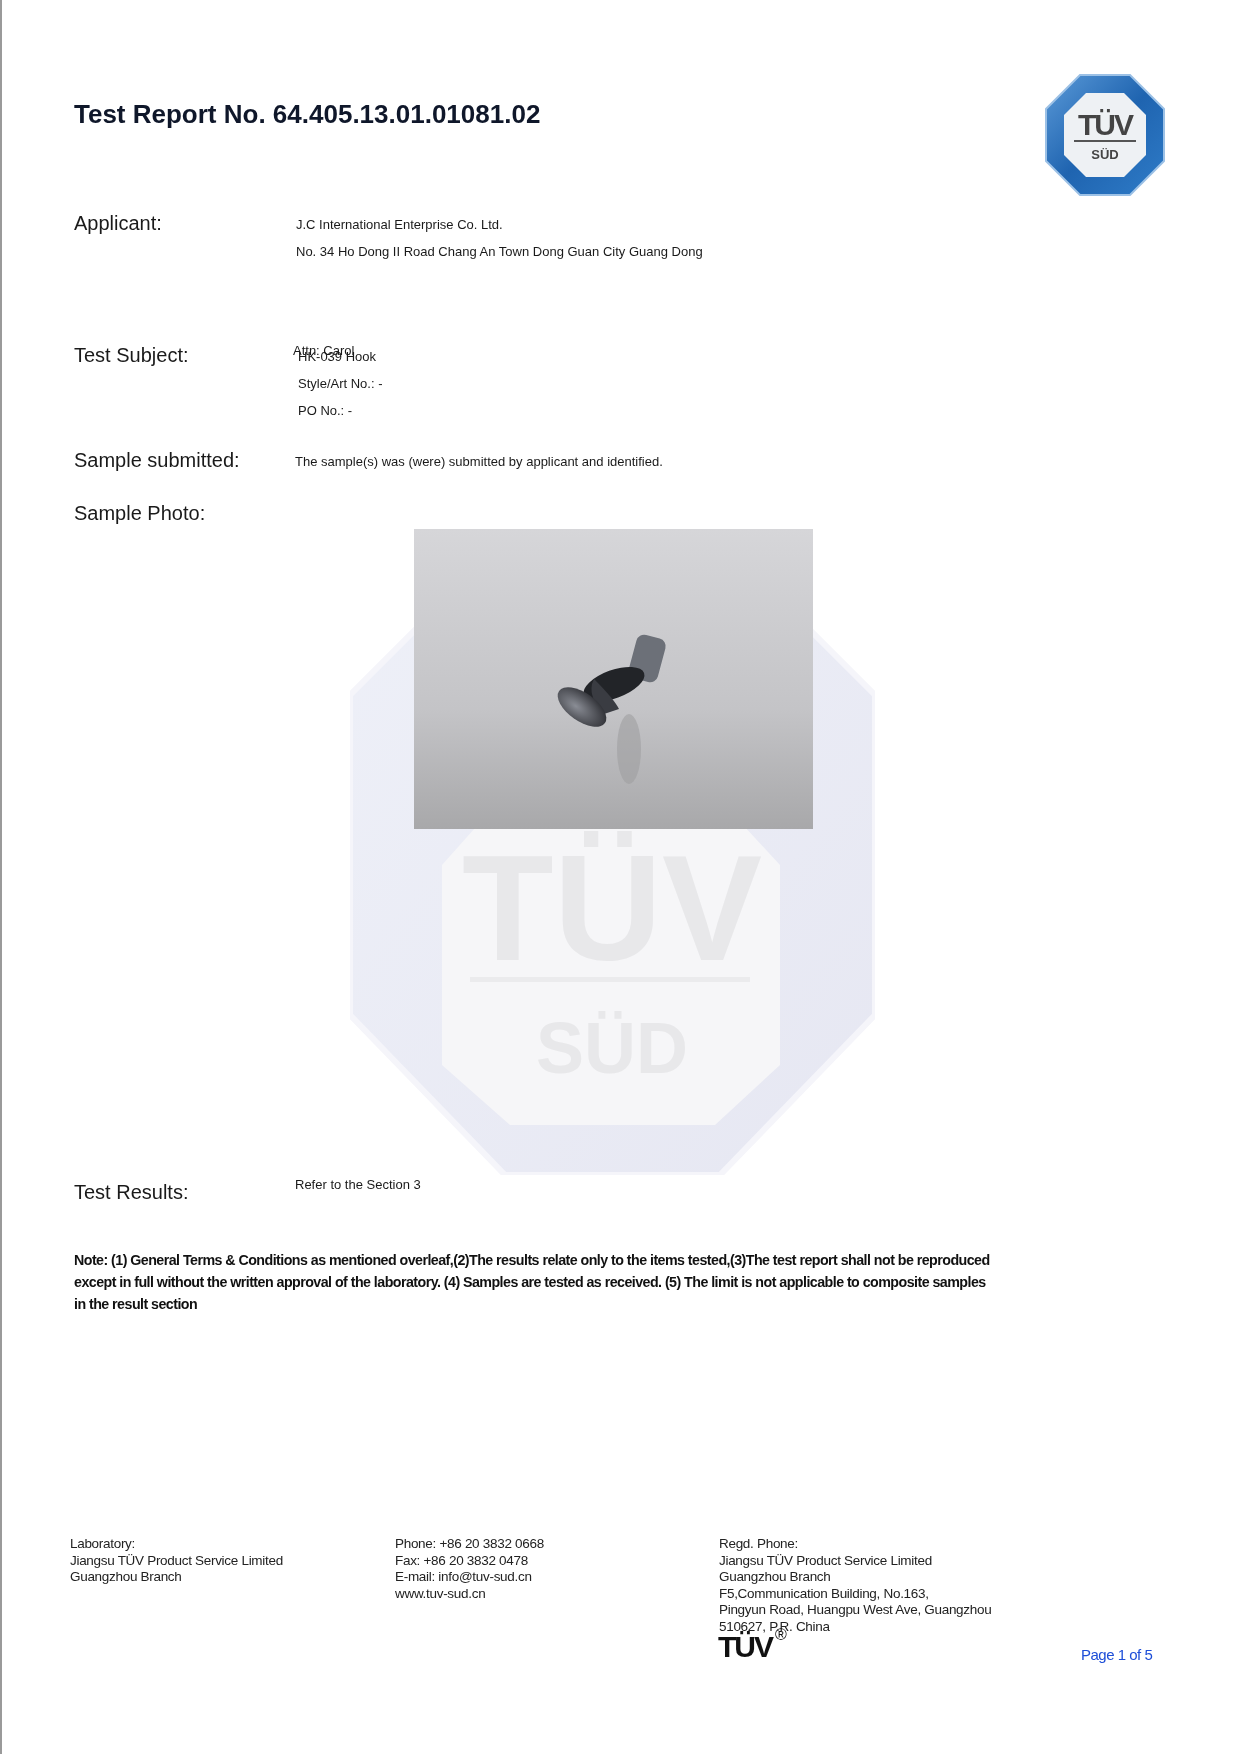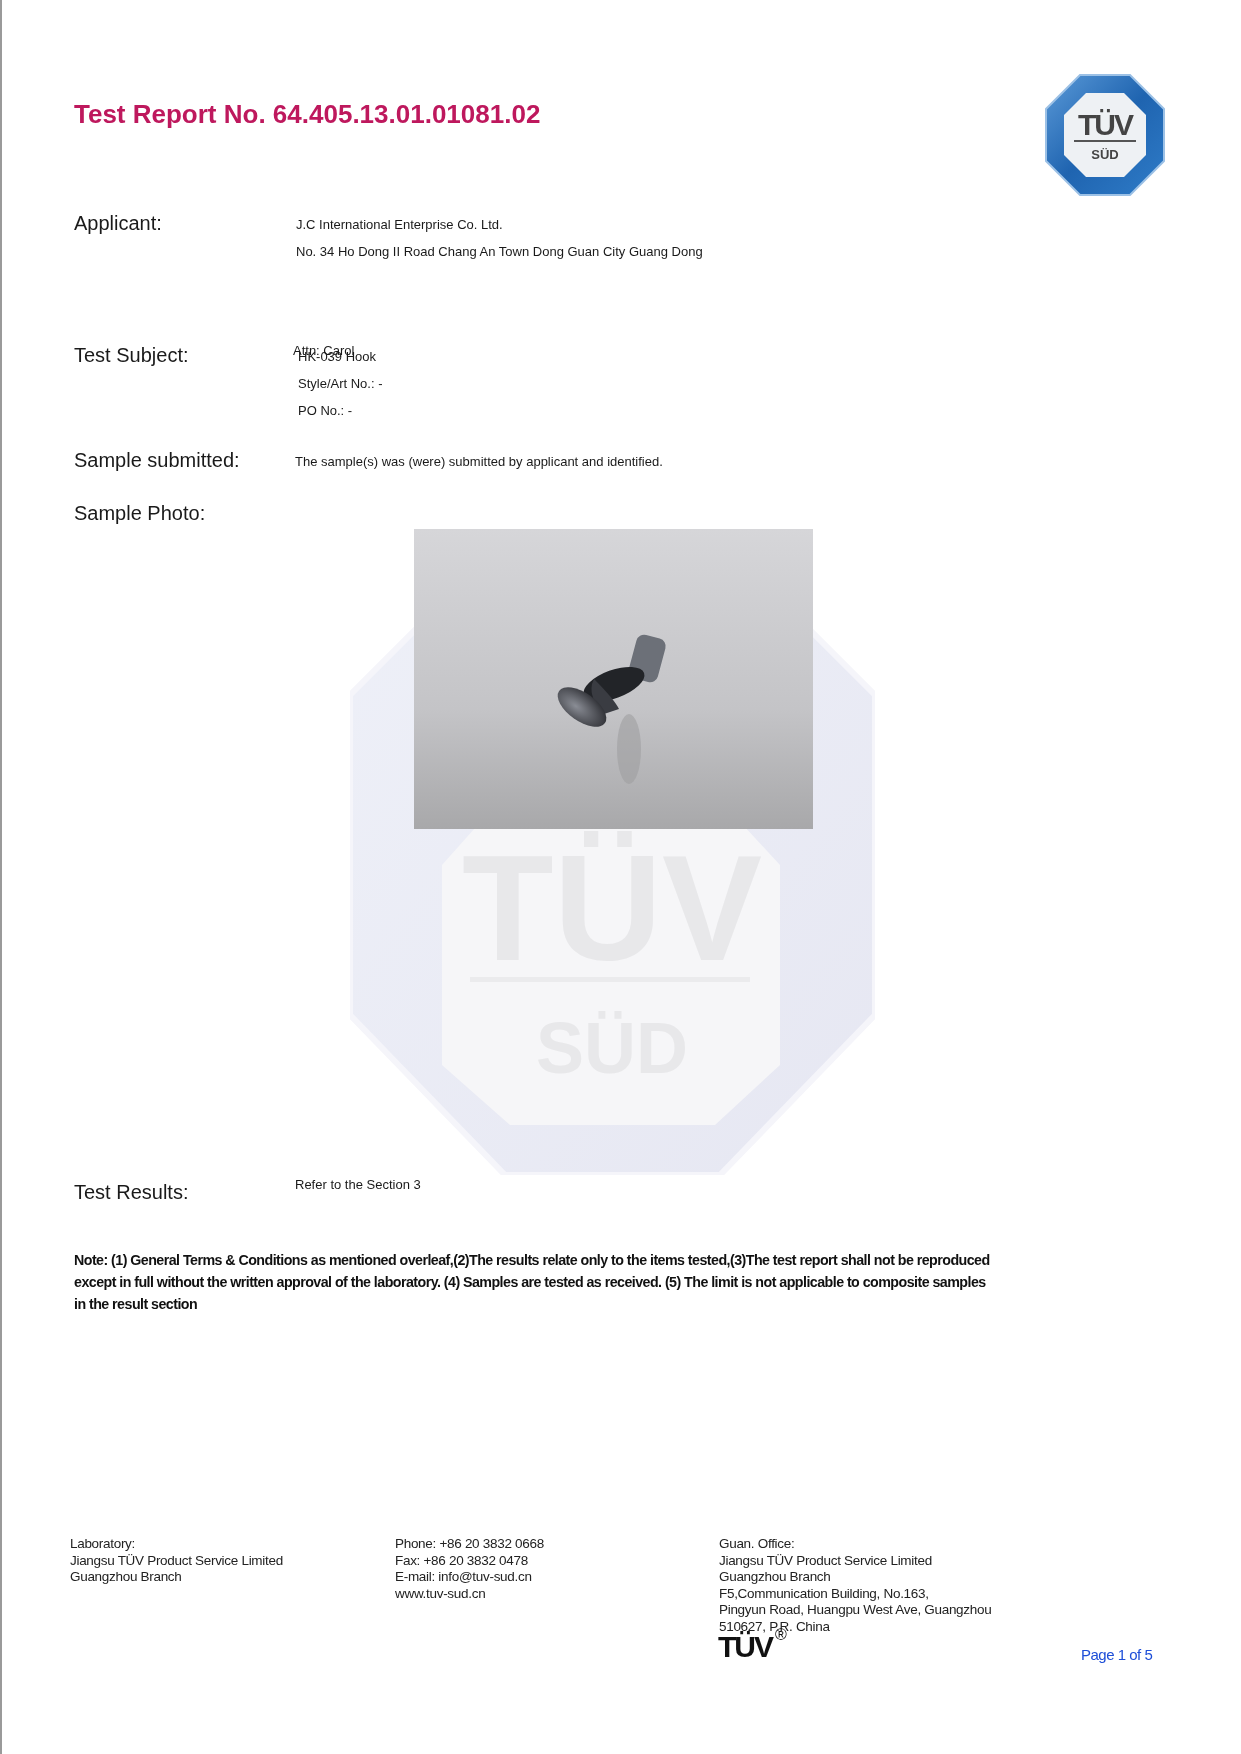--- a/index.html
+++ b/index.html
@@ -3,21 +3,21 @@
 <meta charset="utf-8">
 <style>
   html, body { margin: 0; padding: 0; }
   body {
     width: 1241px; height: 1754px; background: #ffffff; position: relative; overflow: hidden;
     font-family: "Liberation Sans", sans-serif; color: #111;
   }
   .left-edge { position: absolute; left: 0; top: 0; width: 2px; height: 1754px; background: #9a9a9a; }
   .abs { position: absolute; }
 
-  .title { left: 74px; top: 98px; font-size: 26px; font-weight: bold; line-height: 32px; color: #be185d; }
+  .title { left: 74px; top: 98px; font-size: 26px; font-weight: bold; line-height: 32px; color: #0f172a; }
 
   .logo { left: 1044px; top: 73px; width: 122px; height: 124px; }
 
   .label { font-size: 20px; color: #1a1a1a; }
   .value { font-size: 13px; color: #1a1a1a; line-height: 27px; }
 
   .photo {
     left: 414px; top: 529px; width: 399px; height: 300px;
     background: radial-gradient(ellipse at 60% 30%, #d9d9dc 0%, #c9c9cc 45%, #aeaeb0 100%);
     overflow: hidden;
@@ -129,21 +129,21 @@
   <div>Jiangsu TÜV Product Service Limited</div>
   <div>Guangzhou Branch</div>
 </div>
 <div class="abs footer-col" style="left:395px; top:1536px;">
   <div>Phone: +86 20 3832 0668</div>
   <div>Fax: +86 20 3832 0478</div>
   <div>E-mail: info@tuv-sud.cn</div>
   <div>www.tuv-sud.cn</div>
 </div>
 <div class="abs footer-col" style="left:719px; top:1536px;">
-  <div>Guan. Office:</div>
+  <div>Regd. Phone:</div>
   <div>Jiangsu TÜV Product Service Limited</div>
   <div>Guangzhou Branch</div>
   <div>F5,Communication Building, No.163,</div>
   <div>Pingyun Road, Huangpu West Ave, Guangzhou</div>
   <div>510627, P.R. China</div>
 </div>
 
 <div class="abs tuv-mark"><span>TÜV</span><sup>®</sup></div>
 <div class="abs page-no">Page 1 of 5</div>
 

